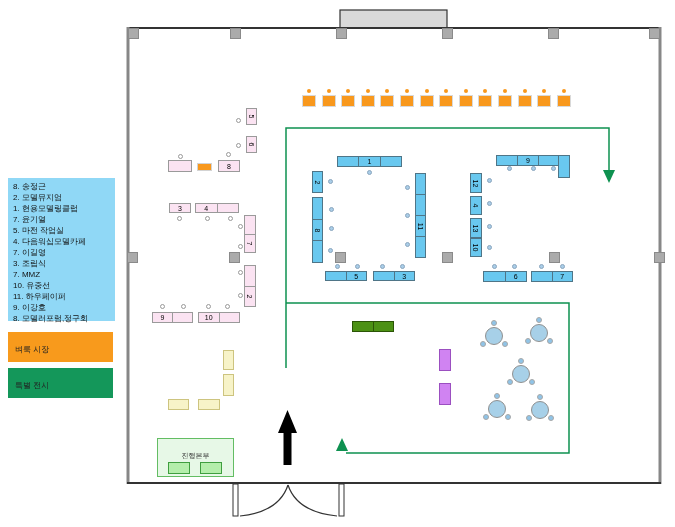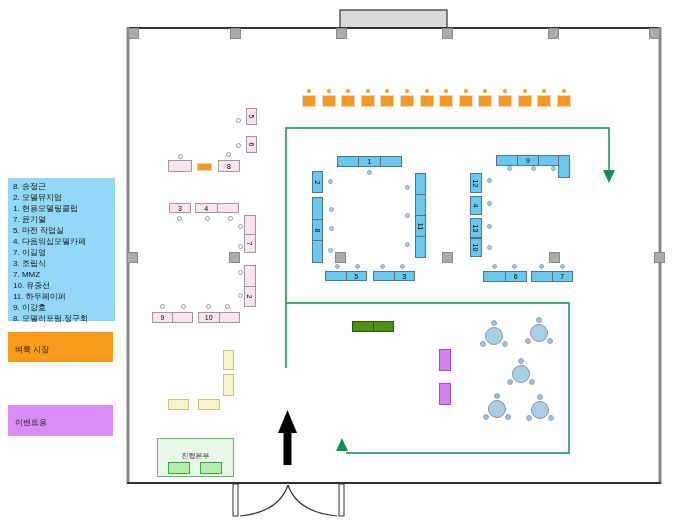--- a/index.html
+++ b/index.html
@@ -91,24 +91,24 @@
       <div class="legend-line">10. 유중선</div>
       <div class="legend-line">11. 하우페이퍼</div>
       <div class="legend-line">9. 이강호</div>
       <div class="legend-line">8. 모델러포럼,정구회</div>
     </div>
 
   <div class="legend-box" style="left:8px;top:332px;width:105px;height:30px;background:#f89a1c;padding:6px 4px 0 7px;">
     <span class="legend-title">벼룩 시장</span>
   </div>
 
-
-  <div class="legend-box" style="left:8px;top:405px;width:105px;height:31px;background:#d98cf5;padding:6px 0 0 7px;">
-    <span class="legend-title">이벤트용</span>
+  <div class="legend-box" style="left:8px;top:368px;width:105px;height:30px;background:#14975a;padding:6px 0 0 7px;">
+    <span class="legend-title">특별 전시</span>
   </div>
+
 
   <div class="hq">
     <div class="hq-label">진행본부</div>
   </div>
 
   <div id="gen">
       <div class="table h t-pink" style="left: 168px; top: 160px; width: 24px; height: 12px;">
         <div class="cell"></div>
       </div>
       <div class="table h t-orange" style="left: 197px; top: 163px; width: 15px; height: 8px;">

